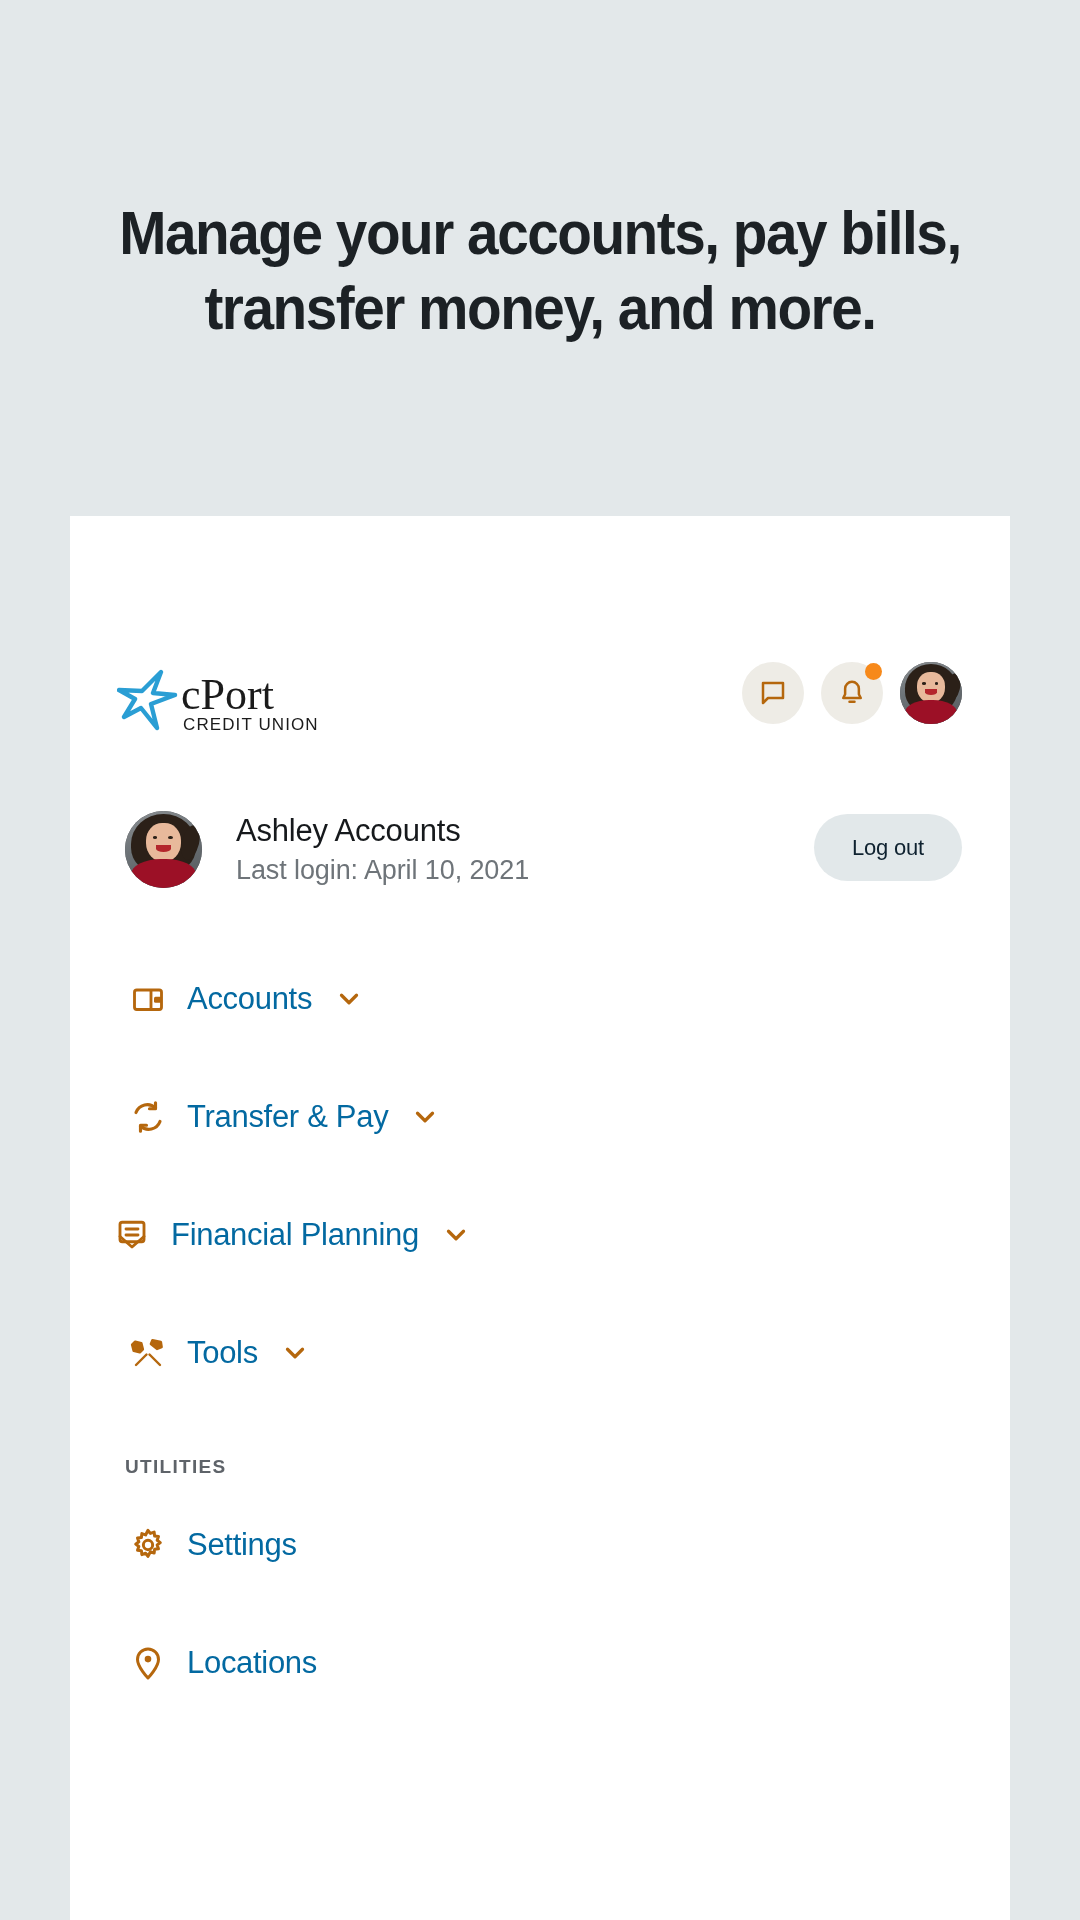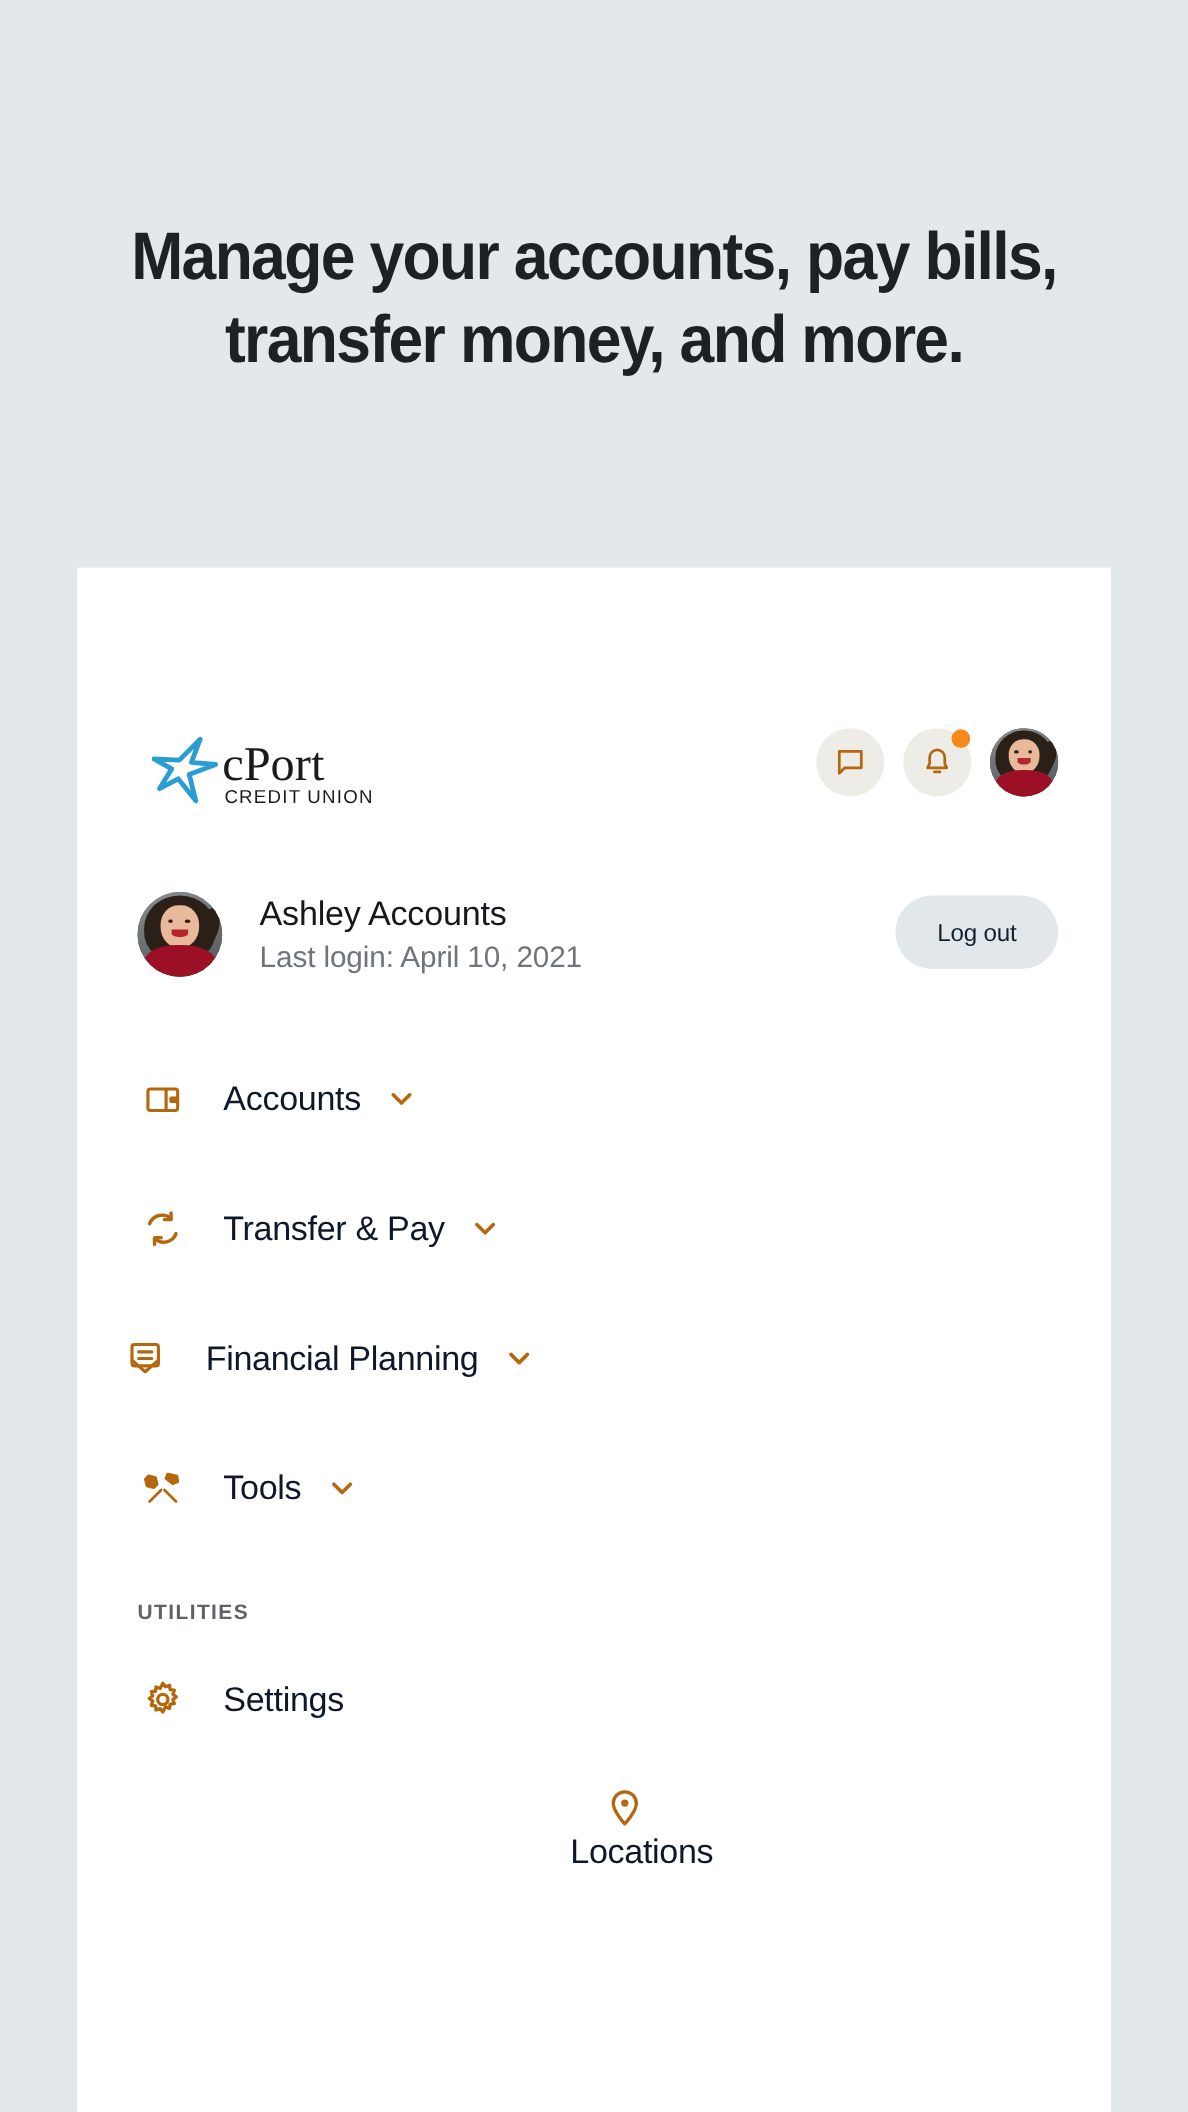--- a/index.html
+++ b/index.html
@@ -37,21 +37,21 @@
     overflow:hidden;
   }
 
   
   .app-header {
     position:absolute;
     left:0; top:132px;
     width:940px; height:110px;
   }
   .logo {
-    position:absolute; left:68px; top:20px;
+    position:absolute; left:47px; top:20px;
     width:228px; height:72px;
   }
   .logo svg { display:block; width:228px; height:72px; }
 
   .hdr-icons {
     position:absolute; right:48px; top:14px;
     display:flex; align-items:center; gap:17px;
   }
   .icon-btn {
     width:62px; height:62px; border-radius:50%;
@@ -156,22 +156,22 @@
     padding-left:55px;
     cursor:pointer;
   }
   .nav-icon {
     width:46px; height:46px;
     display:flex; align-items:center; justify-content:center;
     flex:0 0 46px;
   }
   .nav-icon svg { display:block; }
   .nav-label {
-    margin-left:32px;
-    font-size:31px; color:#0f172a;
+    margin-left:16px;
+    font-size:31px; color:#0369a1;
     letter-spacing:-0.3px;
     white-space:nowrap;
   }
   .nav-chev {
     margin-left:22px;
     display:flex; align-items:center;
     flex:0 0 auto;
   }
   .section-head {
     padding-left:55px;
@@ -330,21 +330,21 @@
       <div class="nav-item" style="margin-top:24px;">
         <span class="nav-icon">
           <svg width="36" height="36" viewBox="0 0 24 24" fill="none" stroke="#b5670d" stroke-width="2" stroke-linecap="round" stroke-linejoin="round">
             <circle cx="12" cy="12" r="3.1"></circle>
             <path d="M12 2.2l1.6 2.1 2.5-.9.3 2.6 2.6.3-.9 2.5 2.1 1.6-2.1 1.6.9 2.5-2.6.3-.3 2.6-2.5-.9L12 19.6l-1.6-2.1-2.5.9-.3-2.6-2.6-.3.9-2.5L3.8 11.4l2.1-1.6-.9-2.5 2.6-.3.3-2.6 2.5.9z"></path>
           </svg>
         </span>
         <span class="nav-label">Settings</span>
       </div>
 
-      <div class="nav-item" style="margin-top:32px;flex-direction:column;">
+      <div class="nav-item" style="margin-top:32px;">
         <span class="nav-icon">
           <svg width="36" height="36" viewBox="0 0 24 24" fill="none" stroke="#b5670d" stroke-width="2" stroke-linecap="round" stroke-linejoin="round">
             <path d="M12 22s7-7.3 7-12.4A7 7 0 0 0 5 9.6C5 14.7 12 22 12 22z"></path>
             <circle cx="12" cy="9.4" r="2.2" fill="#b5670d" stroke="none"></circle>
           </svg>
         </span>
         <span class="nav-label">Locations</span>
       </div>
 
     </div>

